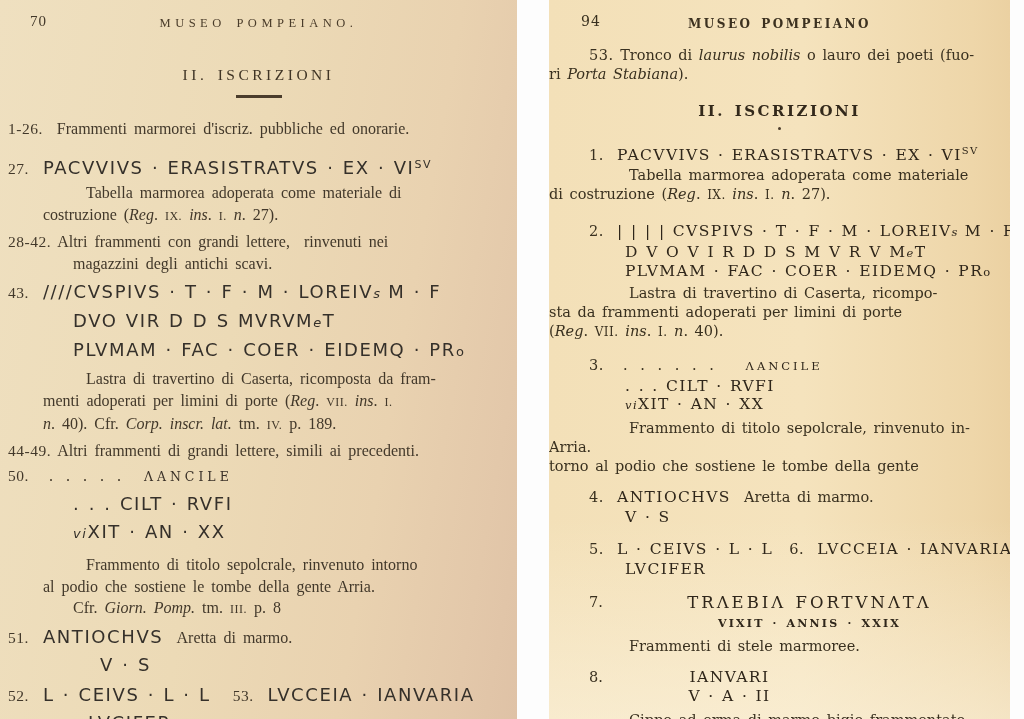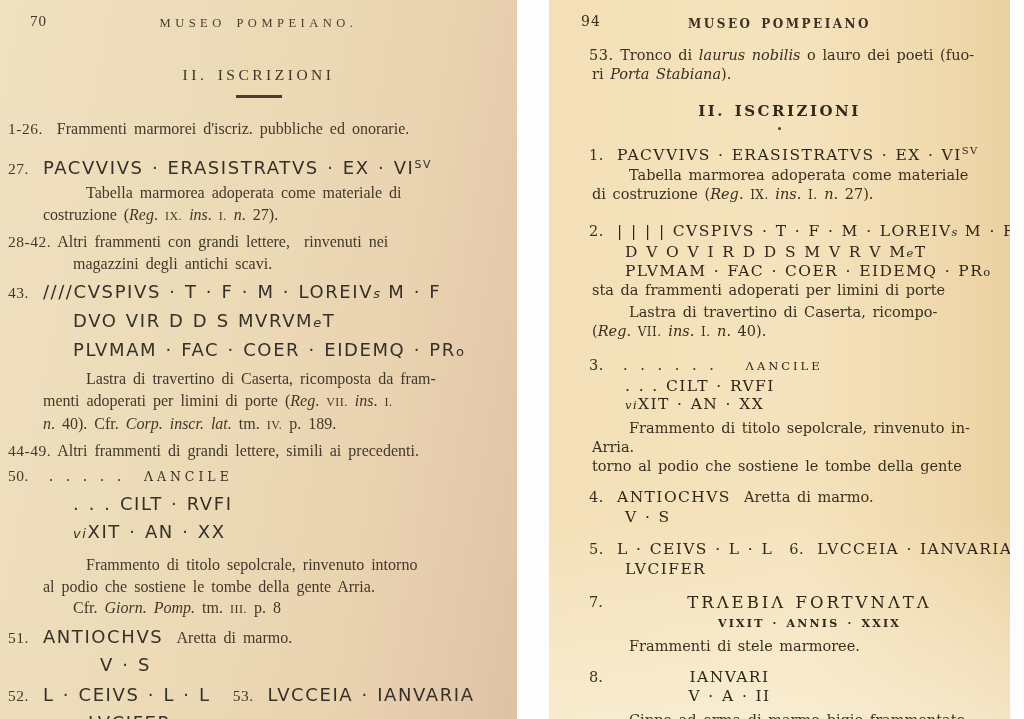--- a/index.html
+++ b/index.html
@@ -39,21 +39,21 @@
   .pg-left .ln-cont      {padding-left:43px;}
   .pg-left .ln-cont2     {padding-left:73px;}
   .pg-left .ln-insc1     {padding-left:8px;  line-height:27px;}
   .pg-left .ln-insc      {padding-left:73px; line-height:27px;}
   .pg-left .ln-insc-deep {padding-left:100px;line-height:27px;}
   .pg-left .ln-insc-mid  {padding-left:88px; line-height:27px;}
 
   
   .pg-right .ln-entry    {padding-left:40px;}
   .pg-right .ln-first    {padding-left:80px;}
-  .pg-right .ln-cont     {padding-left:43px;}
+  .pg-right .ln-cont     {}
   .pg-right .ln-insc1    {padding-left:40px;line-height:21px;}
   .pg-right .ln-insc     {padding-left:76px;line-height:18px;}
   .pg-right .ln-centerrow{position:relative;text-align:center;padding-left:60px;line-height:21px;}
   .pg-right .ln-center   {text-align:center;padding-left:60px;line-height:17px;}
   .pg-right .ln-tight    {padding-left:0;padding-right:100px;}
 
   
   .sg-num{font-family:"Liberation Serif",serif;font-size:15.5px;letter-spacing:0.5px;}
   .pg-right .sg-num{font-family:"DejaVu Serif",serif;font-size:14.5px;}
   .sg-numabs{position:absolute;left:40px;font-family:"DejaVu Serif",serif;font-size:14.5px;}
@@ -144,22 +144,22 @@
         <div class="heading" style="margin-top: 18px;"><span>II. ISCRIZIONI</span><div class="orn-dot"></div></div>
         <div class="entry" style="margin-top: 10px;">
           <div class="ln ln-insc1"><span class="sg sg-num">1.</span><span class="sg ">  </span><span class="sg sg-insc">PACVVIVS · ERASISTRATVS · EX · VI</span><span class="sg sg-insc sg-sup">SV</span></div>
           <div class="ln ln-first"><span class="sg ">Tabella marmorea adoperata come materiale</span></div>
           <div class="ln ln-cont"><span class="sg ">di costruzione (</span><span class="sg sg-i">Reg</span><span class="sg ">. </span><span class="sg sg-sc">IX.</span><span class="sg "> </span><span class="sg sg-i">ins</span><span class="sg ">. </span><span class="sg sg-sc">I.</span><span class="sg "> </span><span class="sg sg-i">n</span><span class="sg ">. 27).</span></div>
         </div>
         <div class="entry" style="margin-top: 16px;">
           <div class="ln ln-insc1"><span class="sg sg-num">2.</span><span class="sg ">  </span><span class="sg sg-insc">| | | | CVSPIVS · T · F · M · LOREIV</span><span class="sg sg-insc sg-low">s </span><span class="sg sg-insc">M · F</span></div>
           <div class="ln ln-insc"><span class="sg sg-insc">D V O V I R D D S M V R V M</span><span class="sg sg-insc sg-low">e</span><span class="sg sg-insc">T</span></div>
           <div class="ln ln-insc"><span class="sg sg-insc">PLVMAM · FAC · COER · EIDEMQ · PR</span><span class="sg sg-insc sg-smo">o</span></div>
+          <div class="ln ln-first" style="margin-top: 3px;"><span class="sg ">Lastra di travertino di Caserta, ricompo-</span></div>
           <div class="ln ln-cont"><span class="sg ">sta da frammenti adoperati per limini di porte</span></div>
-          <div class="ln ln-first" style="margin-top: 3px;"><span class="sg ">Lastra di travertino di Caserta, ricompo-</span></div>
           <div class="ln ln-cont"><span class="sg ">(</span><span class="sg sg-i">Reg</span><span class="sg ">. </span><span class="sg sg-sc">VII.</span><span class="sg "> </span><span class="sg sg-i">ins</span><span class="sg ">. </span><span class="sg sg-sc">I.</span><span class="sg "> </span><span class="sg sg-i">n</span><span class="sg ">. 40).</span></div>
         </div>
         <div class="entry" style="margin-top: 13px;">
           <div class="ln ln-insc1"><span class="sg sg-num">3.</span><span class="sg sg-dots">  . . . . . .   </span><span class="sg sg-inscsm">ΛANCILE</span></div>
           <div class="ln ln-insc"><span class="sg sg-insc">. . . CILT · RVFI</span></div>
           <div class="ln ln-insc"><span class="sg sg-insc sg-low">vi</span><span class="sg sg-insc">XIT · AN · XX</span></div>
           <div class="ln ln-first" style="margin-top: 5px;"><span class="sg ">Frammento di titolo sepolcrale, rinvenuto in-</span></div>
           <div class="ln ln-cont"><span class="sg ">Arria.</span></div>
           <div class="ln ln-cont"><span class="sg ">torno al podio che sostiene le tombe della gente</span></div>
         </div>

